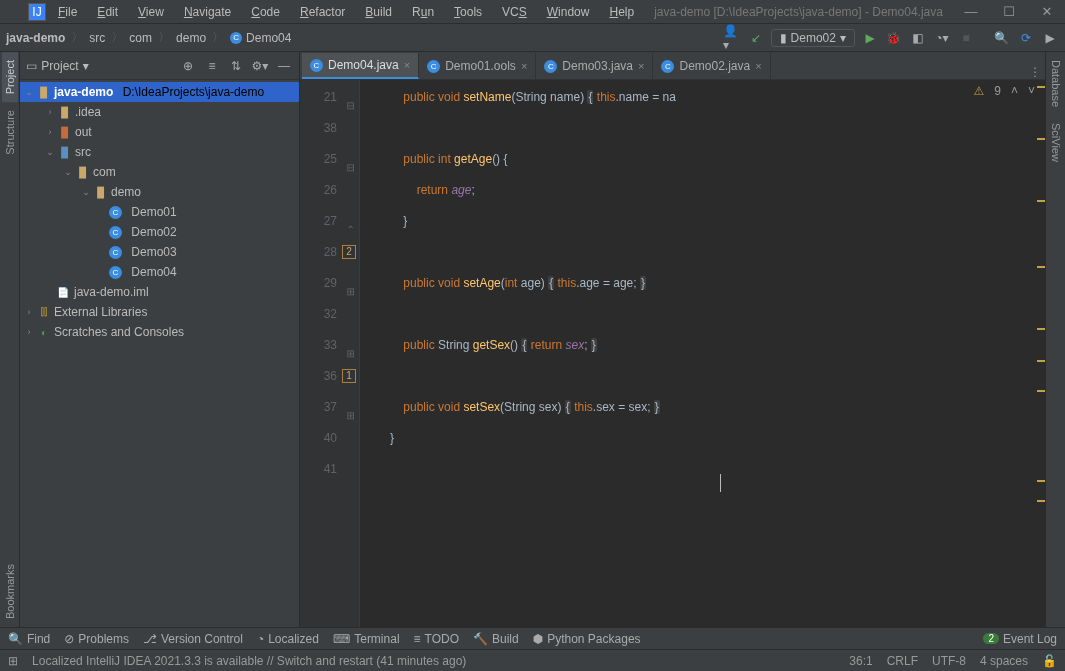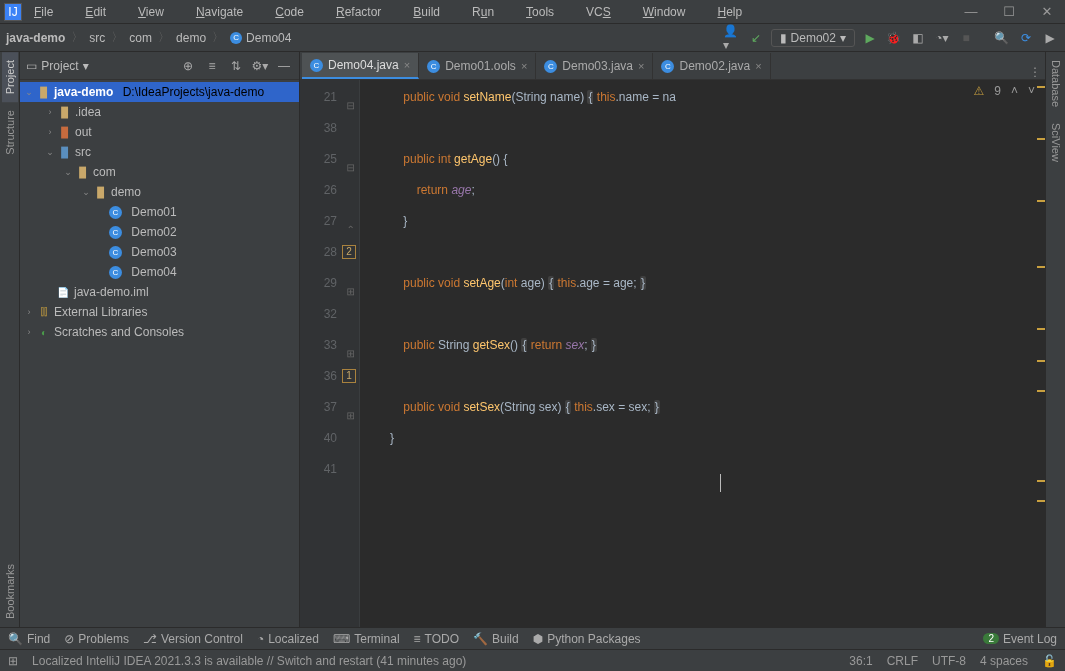--- a/index.html
+++ b/index.html
@@ -1,19 +1,19 @@
 <!DOCTYPE html>
 <html><head>
 <meta charset="utf-8">
 <style>
 * { margin:0; padding:0; box-sizing:border-box; font-family:"Segoe UI",Arial,sans-serif; font-size:12px; }
 body { background:#3c3f41; color:#bbb; width:1065px; height:671px; overflow:hidden; display:flex; flex-direction:column; }
 .titlebar { height:24px; background:#3c3f41; display:flex; align-items:center; padding:0 4px; border-bottom:1px solid #2b2b2b; }
-.titlebar .logo { width:18px; height:18px; background:#3b82f6; border:1px solid #555; margin-right:6px; display:flex; align-items:center; justify-content:center; font-size:12px; color:#fff;}
-.titlebar .menu { display:flex; gap:20px;align-items:flex-end; }
+.titlebar .logo { width:18px; height:18px; background:#3b82f6; border:1px solid #555; margin-right:6px; display:flex; align-items:center; justify-content:center; font-size:12px; color:#fff;margin-left:24px;}
+.titlebar .menu { display:flex; gap:8px;align-items:flex-end; }
 .titlebar .menu span { padding:2px 6px; cursor:pointer; }
 .titlebar .menu span u { text-decoration:underline; }
 .titlebar .center { flex:1; text-align:center; color:#777; }
 .titlebar .winctl { display:flex; gap:10px; align-items:center; margin-left:auto; }
 .titlebar .winctl span { width:28px; text-align:center; cursor:pointer; color:#999; font-size:13px;}
 .navbar { height:28px; background:#3c3f41; display:flex; align-items:center; padding:0 6px; border-bottom:1px solid #2b2b2b; }
 .crumb { display:flex; align-items:center; gap:4px; }
 .crumb .sep { color:#666; padding:0 2px; }
 .crumb .cls-icon { width:12px;height:12px;border-radius:50%;background:#3c8de0;display:inline-flex;align-items:center;justify-content:center;font-size:8px;color:#fff;}
 .navbar .right { margin-left:auto; display:flex; align-items:center; gap:6px; }
@@ -83,20 +83,21 @@
     <span><u>N</u>avigate</span>
     <span><u>C</u>ode</span>
     <span><u>R</u>efactor</span>
     <span><u>B</u>uild</span>
     <span>R<u>u</u>n</span>
     <span><u>T</u>ools</span>
     <span>VC<u>S</u></span>
     <span><u>W</u>indow</span>
     <span><u>H</u>elp</span>
   </div>
+  <div class="center">java-demo [D:\IdeaProjects\java-demo] - Demo04.java</div>
   <div class="winctl">
     <span>—</span>
     <span>☐</span>
     <span>✕</span>
   </div>
 </div>
 
 <div class="navbar">
   <div class="crumb">
     <b>java-demo</b>

